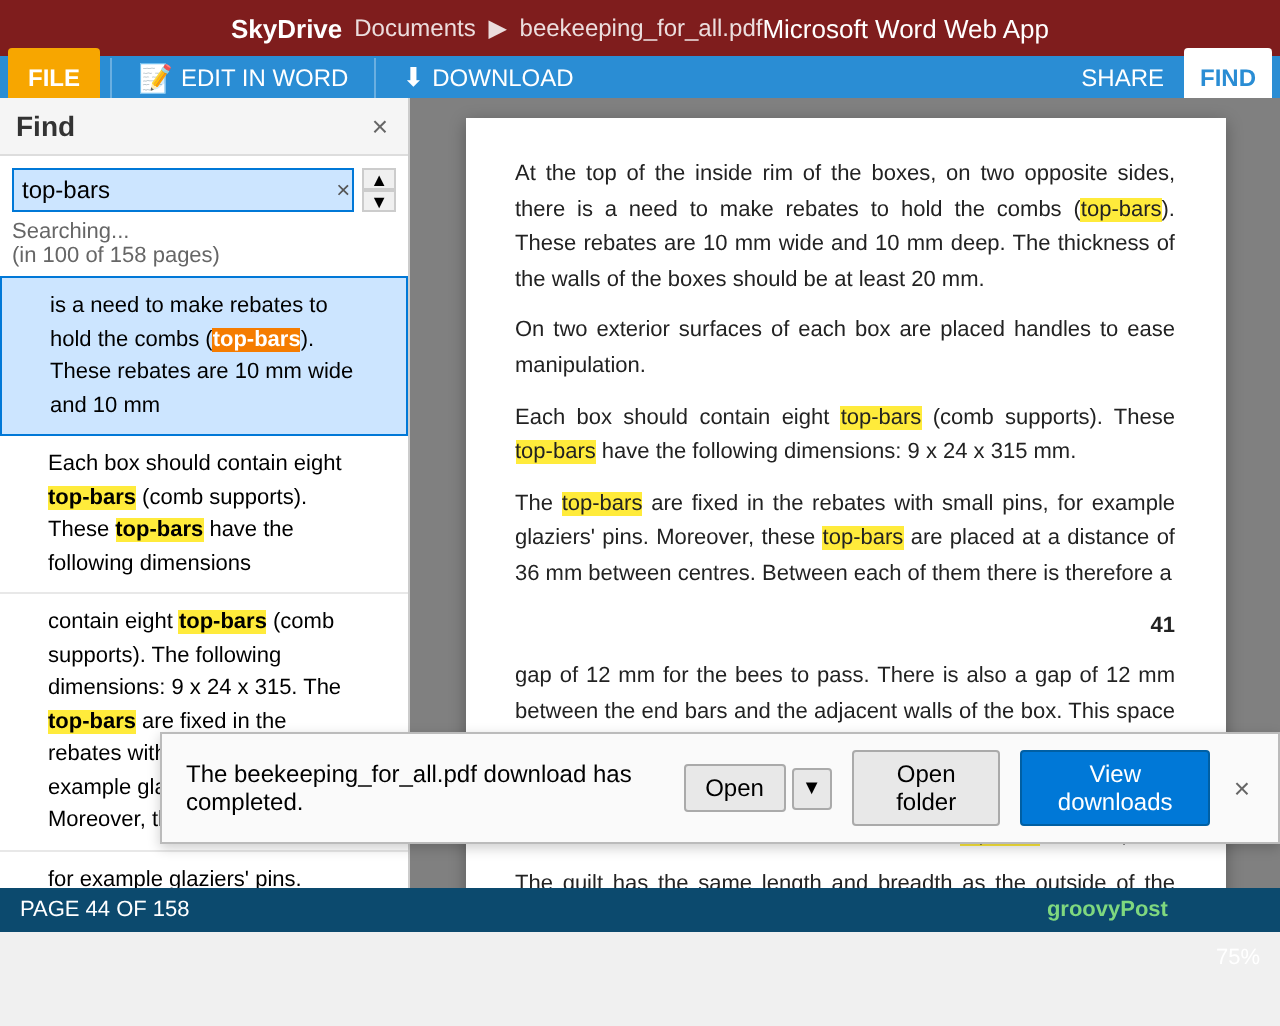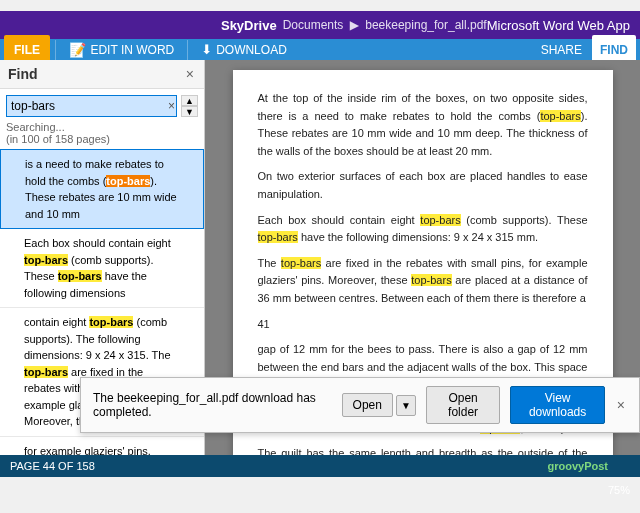--- a/index.html
+++ b/index.html
@@ -1,27 +1,26 @@
 <!DOCTYPE html>
 <html><head>
   <meta charset="utf-8">
   <style>
     * { box-sizing: border-box; margin: 0; padding: 0; }
     body { font-family: 'Segoe UI', Arial, sans-serif; font-size: 12px; background: #f0f0f0; width: 640px; height: 513px; overflow: hidden; }
 
     
     .top-bar {
-      background: #4c1d95;
-      color: white;
-      display: flex;
-      align-items: center;
-      justify-content: flex-end;
+      background: #7f1d1d;
+      color: white;
+      display: flex;
+      align-items: center;
+      justify-content: center;
       padding: 4px 10px;
       height: 28px;
-      margin-top: 11px;
     }
     .top-bar-left { display: flex; align-items: center; gap: 6px; font-size: 12px; }
     .top-bar-title { font-size: 13px; font-weight: 500; }
     .top-bar-right { display: flex; align-items: center; gap: 10px; font-size: 12px; }
     .top-bar-right span { cursor: pointer; }
     .top-bar-right .user-name { color: white; }
     .top-bar-right .sign-out { color: #cde; text-decoration: underline; cursor: pointer; }
 
     
     .toolbar {
@@ -164,21 +163,21 @@
       width: 380px;
       min-height: 500px;
       padding: 20px 25px;
       box-shadow: 0 2px 8px rgba(0,0,0,0.3);
       font-size: 11px;
       line-height: 1.6;
       color: #222;
     }
     .doc-text { text-align: justify; margin-bottom: 8px; }
     .doc-hl { background: #ffeb3b; }
-    .doc-center { text-align: left; font-weight: normal; margin: 8px 0; }
+    .doc-center { text-align: right; font-weight: bold; margin: 8px 0; }
 
     
     .download-bar {
       position: absolute;
       bottom: 22px;
       left: 80px;
       right: 0;
       background: #fafafa;
       border: 1px solid #bbb;
       border-radius: 0;
@@ -228,21 +227,21 @@
     .status-bar {
       background: #0c4a6e;
       color: white;
       display: flex;
       align-items: center;
       justify-content: space-between;
       height: 22px;
       padding: 0 10px;
       font-size: 11px;
     }
-    .status-right { display: flex; align-items: center; gap: 0; }
+    .status-right { display: flex; align-items: center; gap: 24px; }
     .zoom-indicator { color: white; font-size: 11px; margin-top: 48px; }
 
     .file-btn {
       background: #f7a600;
       color: white;
       border: none;
       padding: 4px 10px;
       font-size: 12px;
       font-weight: 600;
       cursor: pointer;

